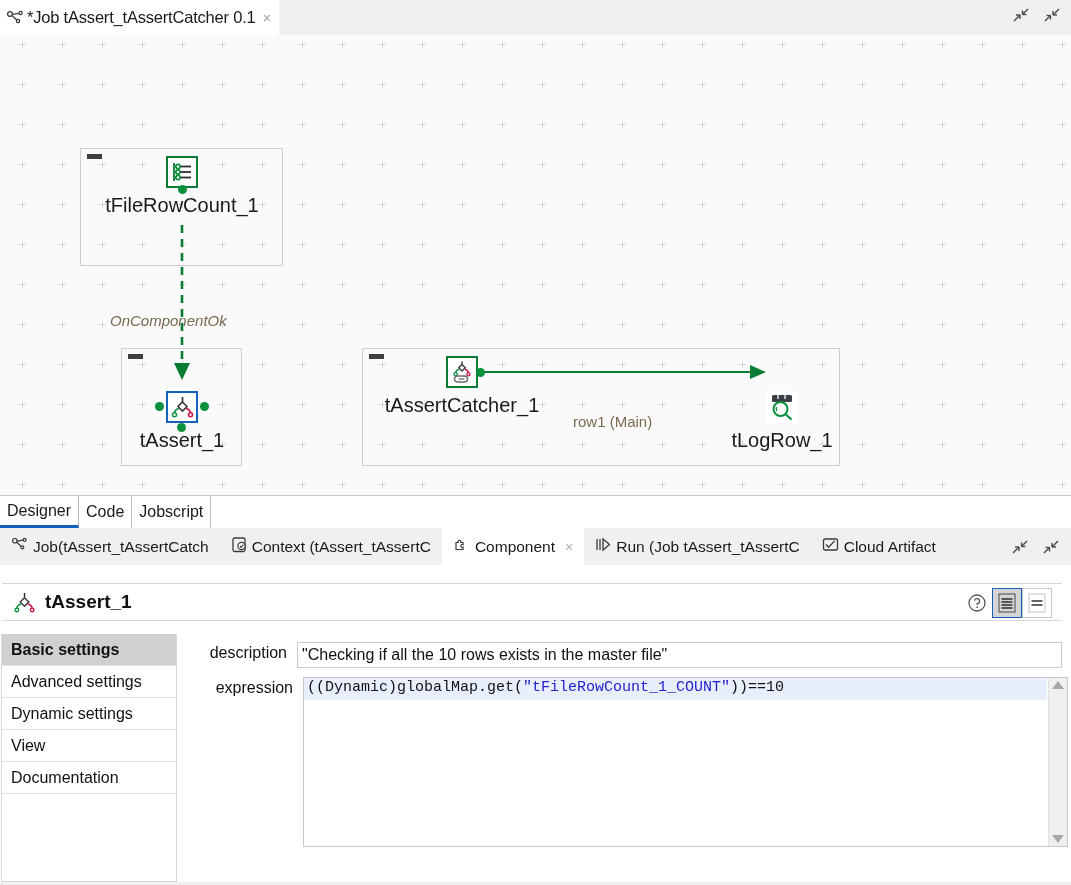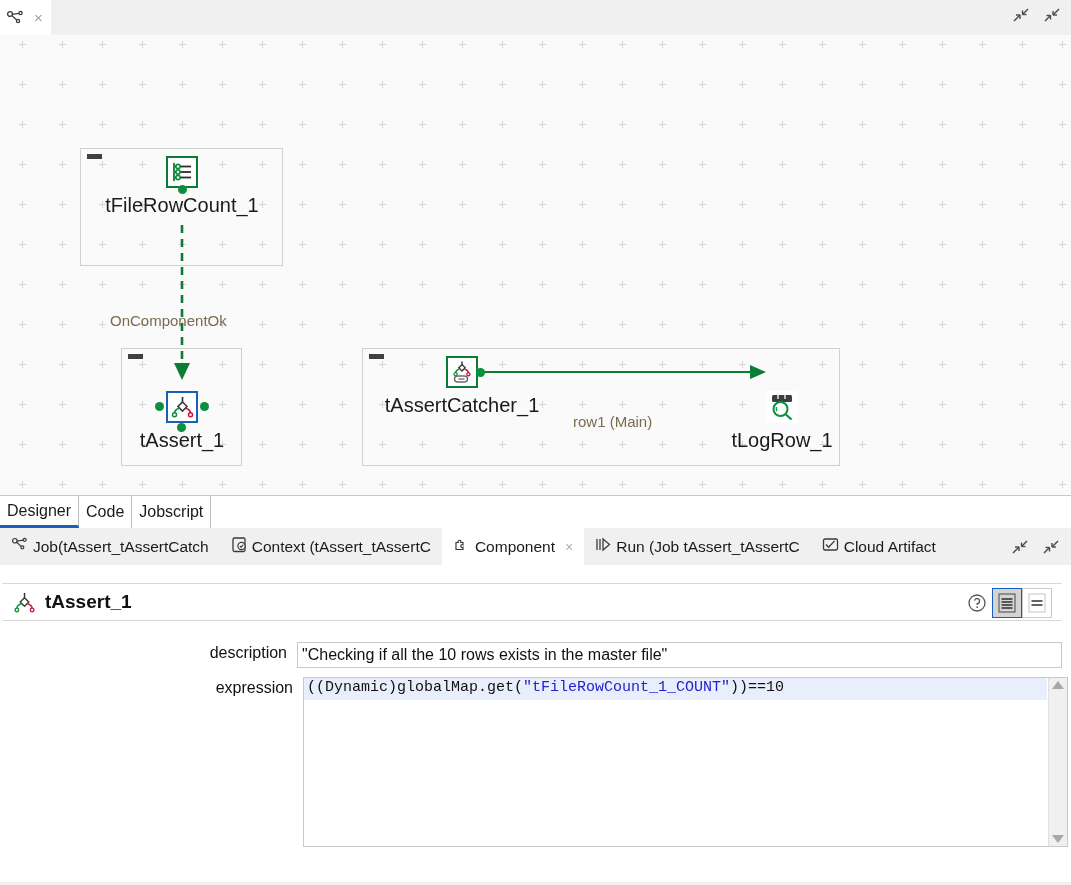--- a/index.html
+++ b/index.html
@@ -211,20 +211,21 @@
   <div id="editor-tab">
     <span class="job-icon">
       <svg width="18" height="16" viewBox="0 0 18 16">
         <circle cx="4" cy="4" r="2.4" fill="none" stroke="#3a3a3a" stroke-width="1.3"></circle>
         <circle cx="14.5" cy="3" r="1.6" fill="none" stroke="#3a3a3a" stroke-width="1.3"></circle>
         <circle cx="12" cy="11" r="1.6" fill="none" stroke="#3a3a3a" stroke-width="1.3"></circle>
         <line x1="6.3" y1="4.4" x2="12.9" y2="3.3" stroke="#3a3a3a" stroke-width="1.3"></line>
         <line x1="6" y1="5.6" x2="10.7" y2="10" stroke="#3a3a3a" stroke-width="1.3"></line>
       </svg>
     </span>
+    <span class="tab-title">*Job tAssert_tAssertCatcher 0.1</span>
     <span class="tab-close">×</span>
   </div>
   <div id="win-controls">
     <span class="wc-btn">
       <svg width="22" height="22" viewBox="0 0 22 22">
         <g stroke="#4a4a4a" stroke-width="1.4" fill="none">
           <path d="M4 17 L10 11"></path>
             <path d="M10 11 L10 15"></path>
             <path d="M10 11 L6 11"></path>
           <path d="M18 5 L12.5 10.5"></path>
@@ -263,21 +264,21 @@
 
     <svg style="position:absolute; left:0; top:0; width:1071px; height:460px; pointer-events:none;">
 
       <line x1="182" y1="190" x2="182" y2="330" stroke="#0a7c34" stroke-width="2.6" stroke-dasharray="8 6"></line>
       <polygon points="182,345 174,328 190,328" fill="#0a7c34"></polygon>
 
       <line x1="478" y1="337" x2="752" y2="337" stroke="#0a7c34" stroke-width="2.2"></line>
       <polygon points="766,337 750,330 750,344" fill="#0a7c34"></polygon>
     </svg>
 
-    <div class="conn-label" style="left:110px; top:277px;">OnComponentOk</div>
+    <div class="conn-label" style="left:110px; top:277px;font-style:italic;">OnComponentOk</div>
     <div class="conn-label" style="left:573px; top:378px;">row1 (Main)</div>
 
     <div class="node" style="left:182px; top:137px;">
       <div class="node-box">
         <svg width="24" height="22" viewBox="0 0 24 22">
           <line x1="4" y1="2" x2="4" y2="20" stroke="#0a7c34" stroke-width="1.8"></line>
           <line x1="5" y1="5.5" x2="21" y2="5.5" stroke="#2d2d2d" stroke-width="1.8"></line>
           <line x1="5" y1="11" x2="21" y2="11" stroke="#2d2d2d" stroke-width="1.8"></line>
           <line x1="5" y1="16.5" x2="21" y2="16.5" stroke="#2d2d2d" stroke-width="1.8"></line>
           <circle cx="8" cy="5.5" r="2.1" fill="#ffffff" stroke="#0a8f3c" stroke-width="1.6"></circle>
@@ -478,20 +479,37 @@
           <rect x="1" y="1" width="16" height="18" fill="none" stroke="#c9c9c9" stroke-width="1.1"></rect>
           <g stroke="#222" stroke-width="1.4">
             <line x1="3.5" y1="8" x2="14.5" y2="8"></line>
             <line x1="3.5" y1="12" x2="14.5" y2="12"></line>
           </g>
         </svg>
       </span>
     </div>
   </div>
 
+  <div id="settings-tabs">
+    <div class="settings-tab active">
+      <span>Basic settings</span>
+    </div>
+    <div class="settings-tab">
+      <span>Advanced settings</span>
+    </div>
+    <div class="settings-tab">
+      <span>Dynamic settings</span>
+    </div>
+    <div class="settings-tab">
+      <span>View</span>
+    </div>
+    <div class="settings-tab">
+      <span>Documentation</span>
+    </div>
+  </div>
 
   <div id="settings-body">
 
     <div class="field-row" style="left:0; top:8px;">
       <div class="field-label">description</div>
       <div id="desc-input">"Checking if all the 10 rows exists in the master file"</div>
     </div>
 
     <div class="field-row" style="left:6px; top:43px;">
       <div class="field-label">expression</div>

